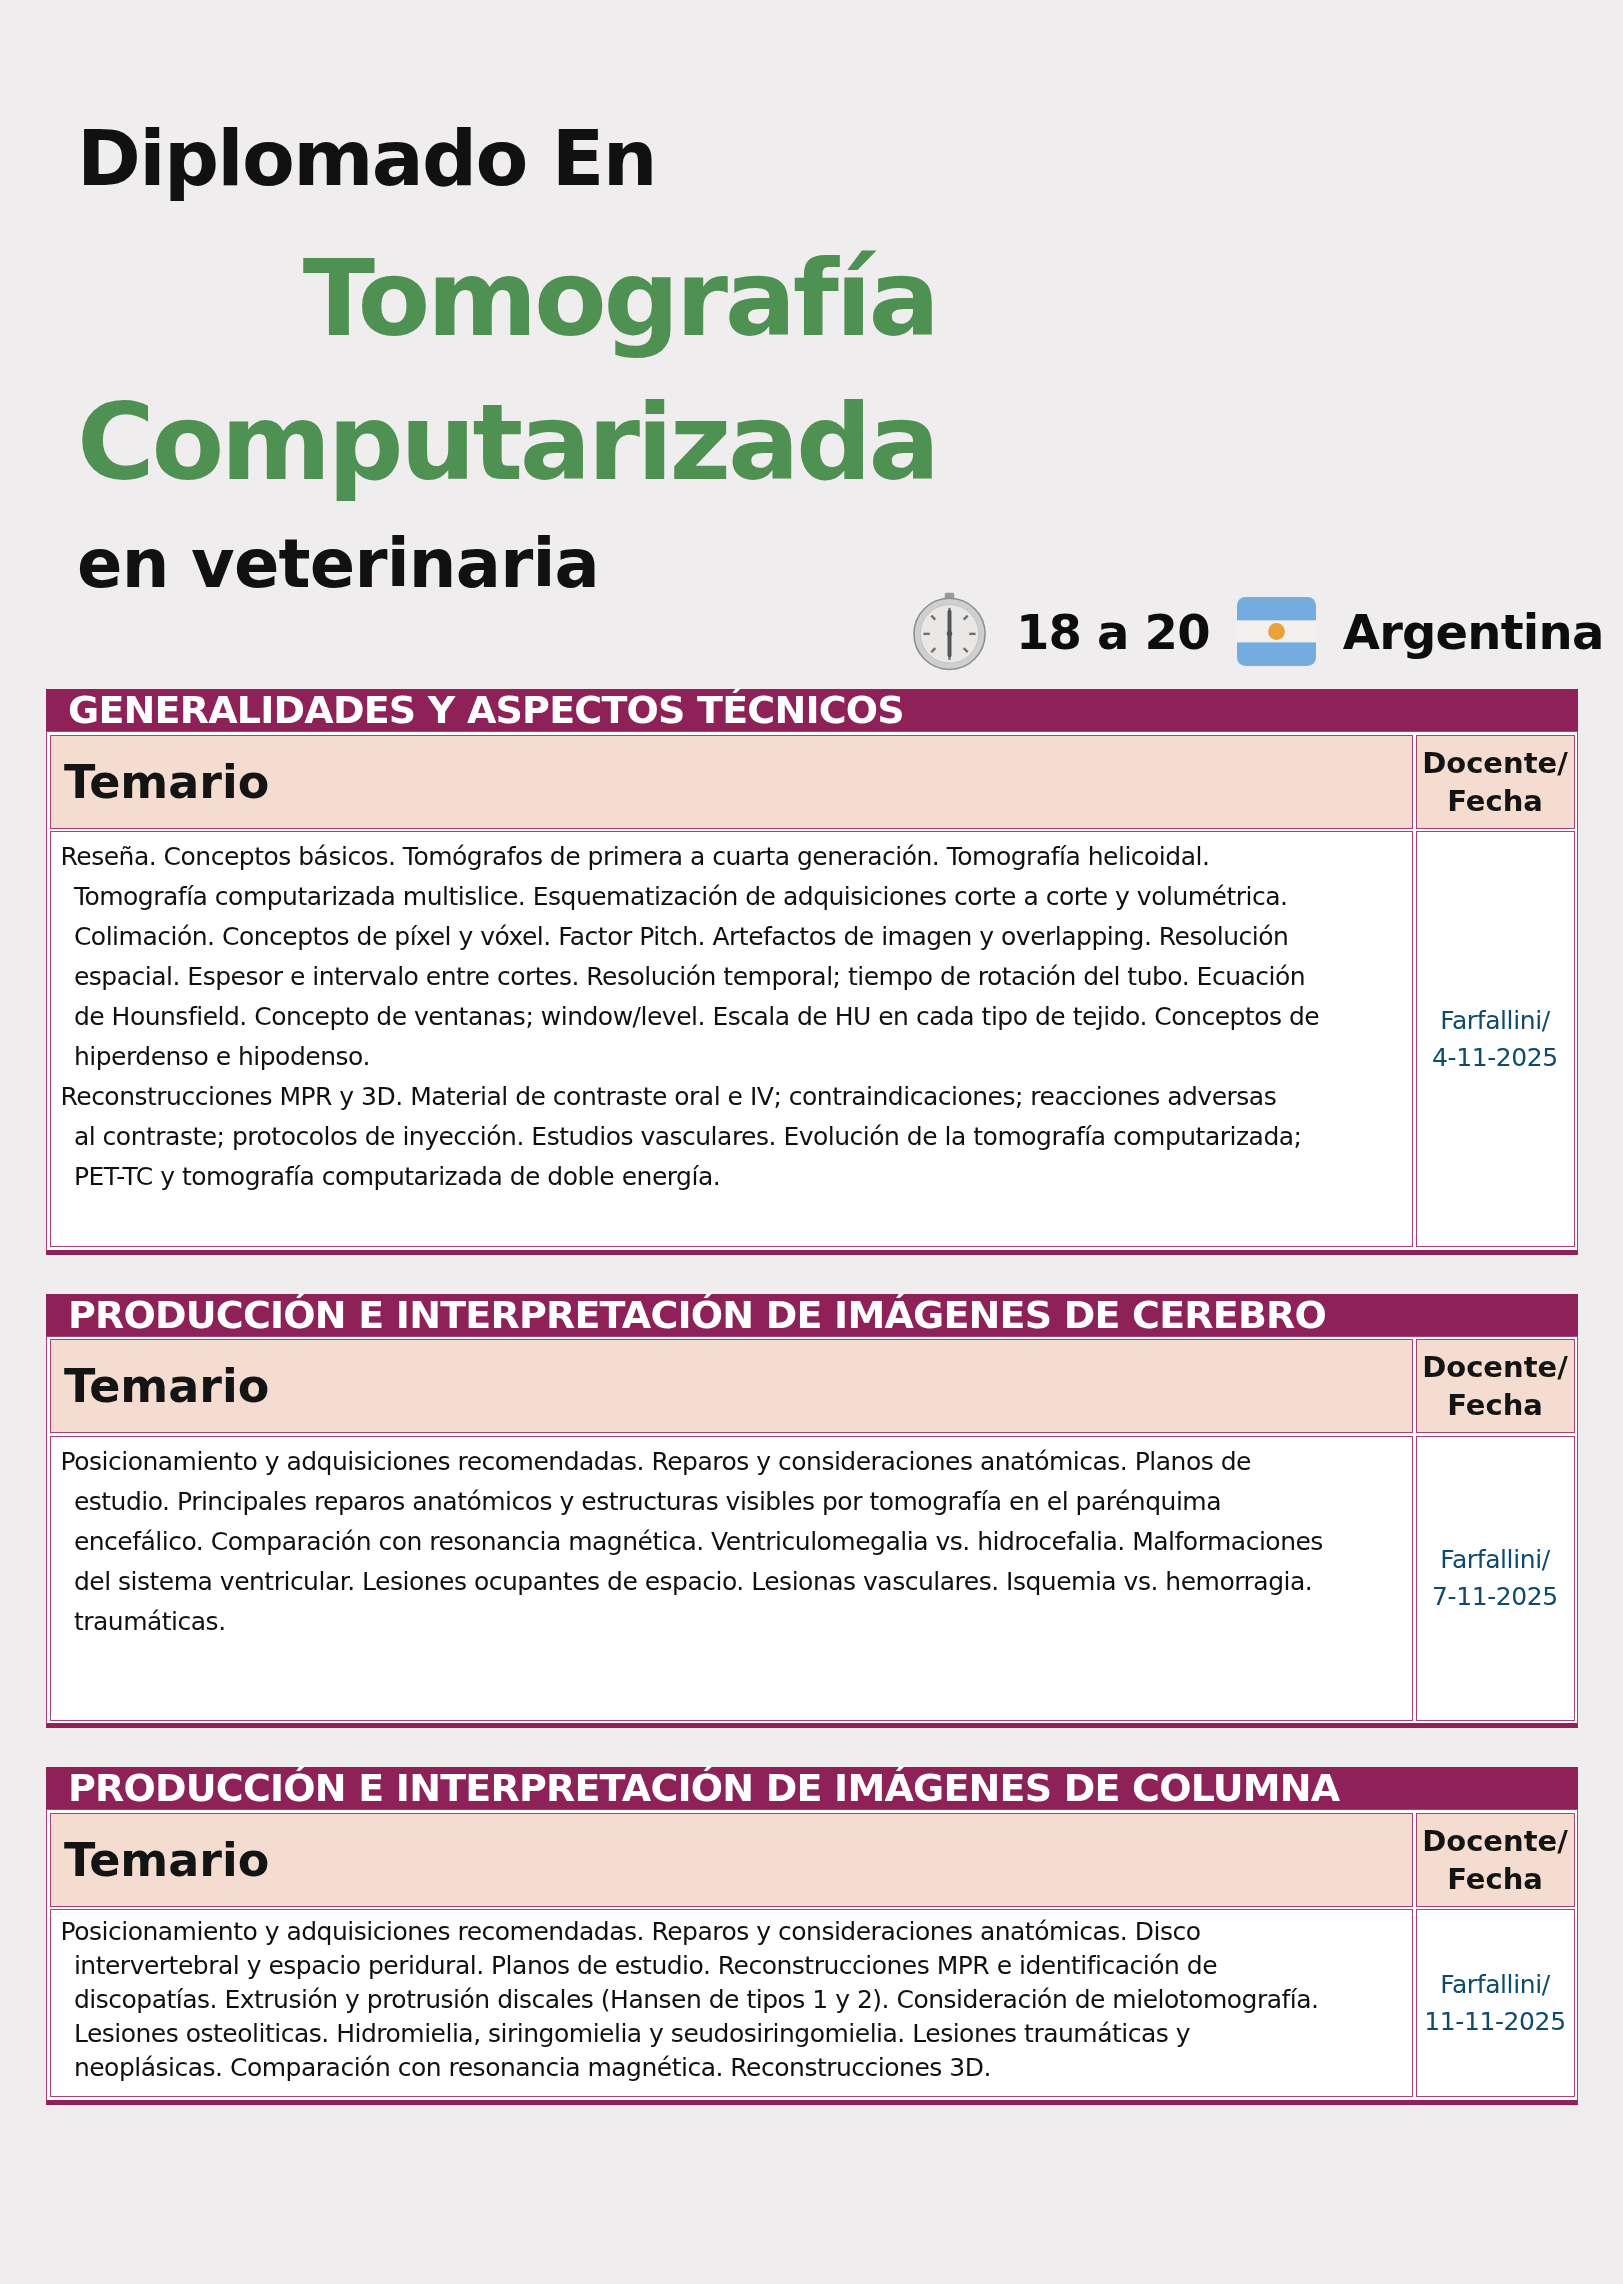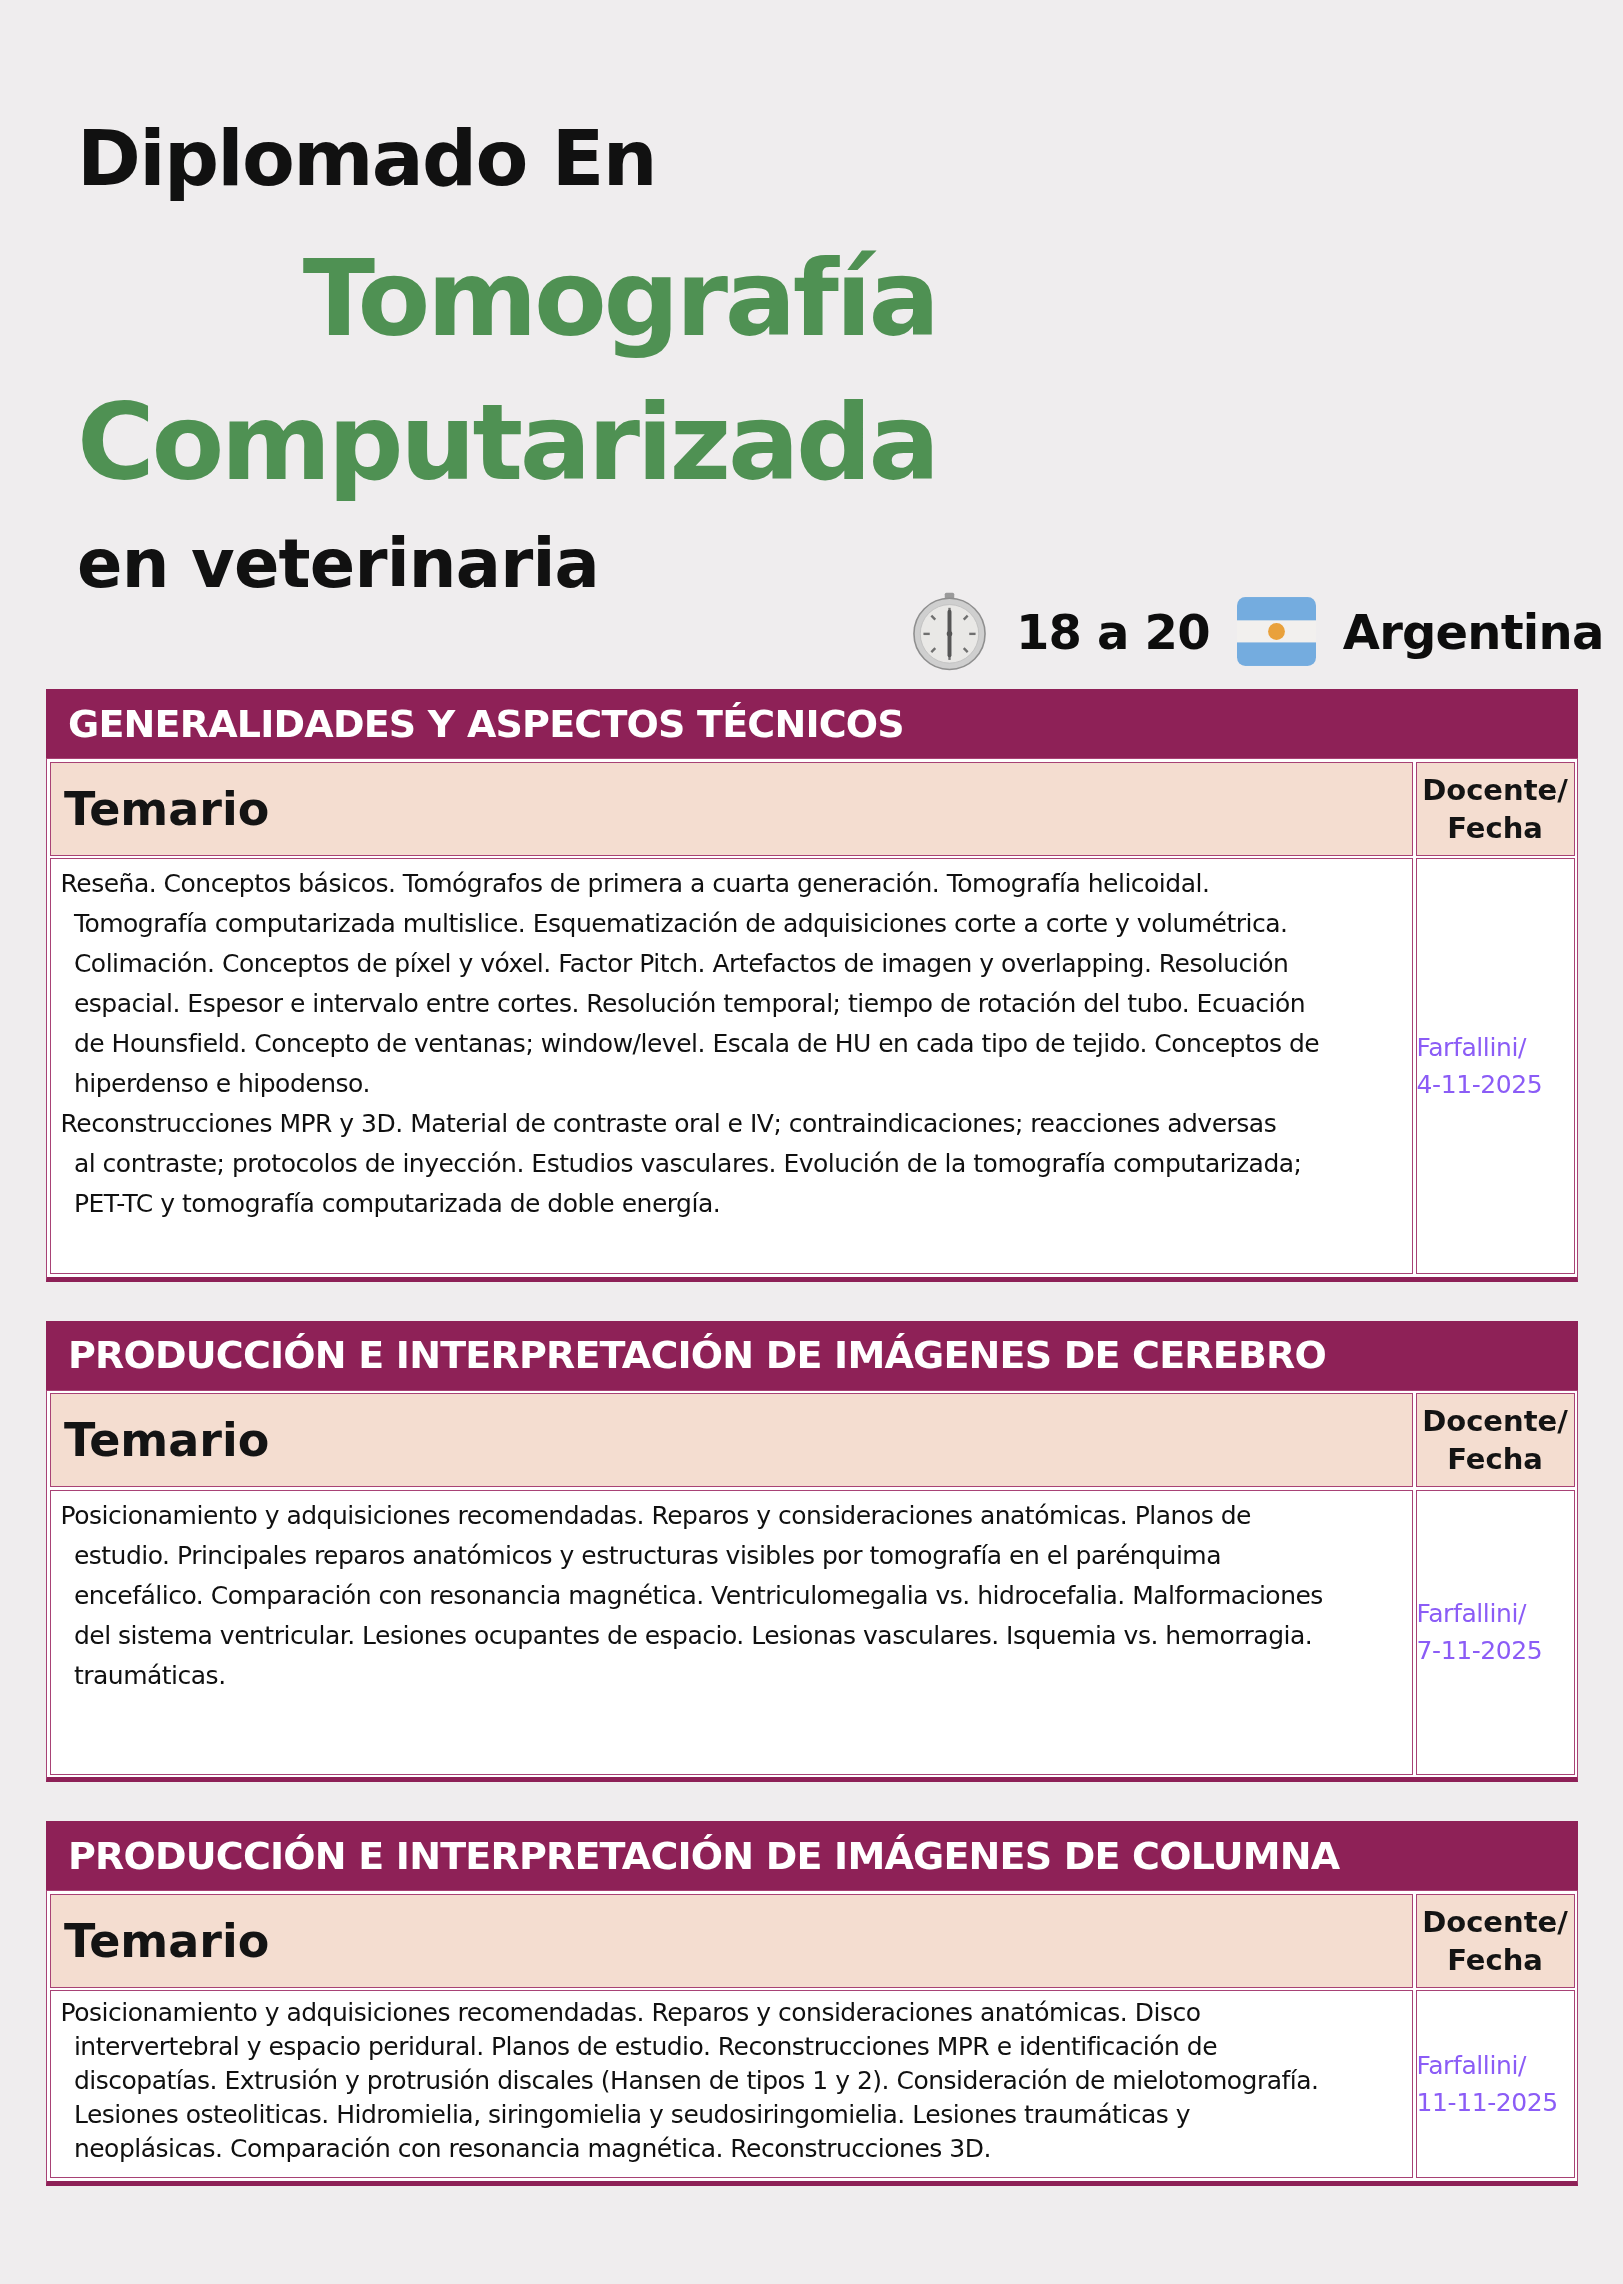--- a/index.html
+++ b/index.html
@@ -16,21 +16,21 @@
   .subtitle{margin-top:10px;font-size:67px;font-weight:600;letter-spacing:-0.8px;color:#111;}
   
   .info-row{position:absolute;left:910px;top:592px;display:flex;align-items:center;gap:27px;}
   .info-row .txt{font-size:48px;font-weight:700;letter-spacing:-0.8px;color:#0d0d0d;white-space:nowrap;}
   .clock{width:79px;height:79px;}
   .flag{width:79px;height:69px;border-radius:8.4px;overflow:hidden;}
   
   .tables{position:absolute;left:46px;top:689px;width:1532px;}
   .tbl-wrap{margin-bottom:39px;}
   .section-bar{
-    height:69px;display:flex;align-items:center;padding-left:22px;
+    height:42px;display:flex;align-items:center;padding-left:22px;
     font-size:38px;font-weight:700;letter-spacing:-0.8px;color:#ffffff;
   }
   .tbl{
     background:#ffffff;border:1.7px solid #a84275;border-bottom:5px solid #8e2157;
     padding:2.5px;box-sizing:border-box;
   }
   .grid{display:grid;grid-template-columns:1fr 159px;gap:2.5px;background:#ffffff;}
   .cell{border:0.8px solid #a84275;box-sizing:border-box;background:#ffffff;}
   .cell.head{height:94px;}
   .temario-h{
@@ -38,22 +38,22 @@
     font-size:46px;font-weight:700;color:#141414;
   }
   .docente-h{
     display:flex;flex-direction:column;justify-content:center;align-items:center;
     font-size:29px;font-weight:700;line-height:38px;color:#141414;text-align:center;
   }
   .cell.body{padding:5px 11.7px 0 10px;overflow:hidden;}
   .cell.body .line{white-space:nowrap;font-size:25px;letter-spacing:-0.5px;color:#101010;}
   .cell.body .line.ind{padding-left:13.4px;}
   .cell.docente{
-    display:flex;flex-direction:column;justify-content:center;align-items:flex-start;
-    font-size:25px;line-height:37px;letter-spacing:-0.4px;color:#8b5cf6;text-align:center;
+    display:flex;flex-direction:column;justify-content:center;align-items:center;
+    font-size:25px;line-height:37px;letter-spacing:-0.4px;color:#0c4a6e;text-align:center;
   }
 </style>
 </head>
 <body style="background: rgb(239, 237, 238);">
 
 <div class="title-block">
   <div class="kicker">Diplomado En</div>
   <div class="main-title" style="color: rgb(79, 145, 83); text-align: right;">
     <div>Tomografía</div>
     <div>Computarizada</div>

